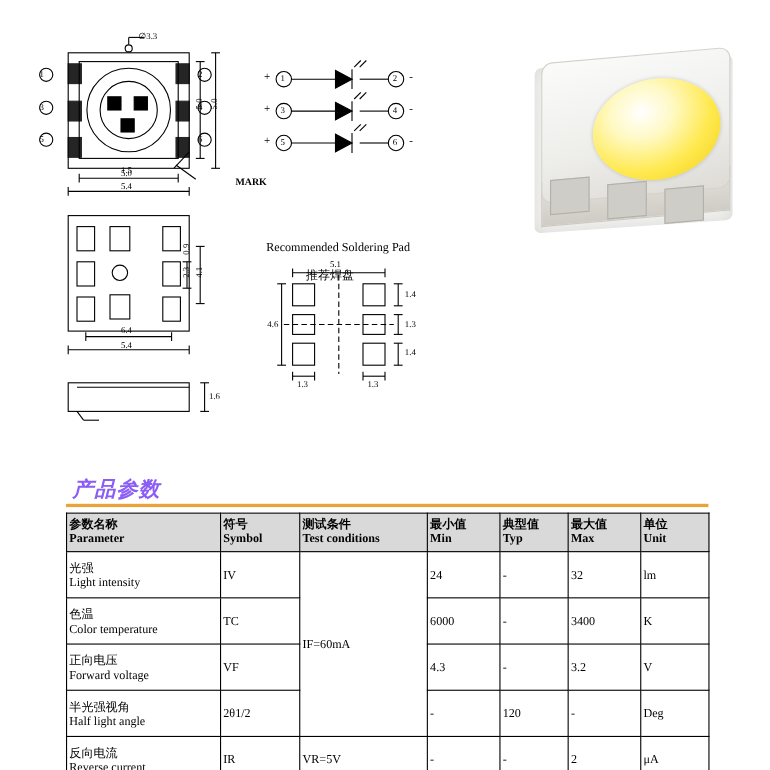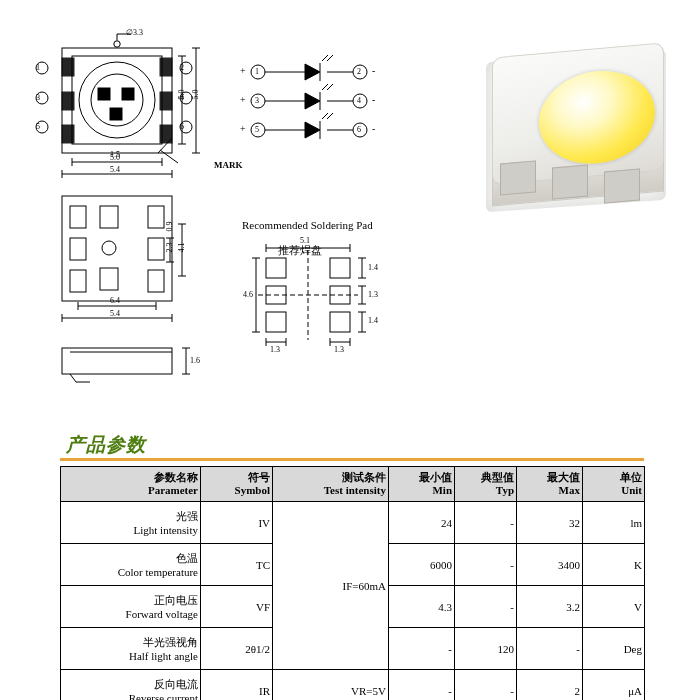--- a/index.html
+++ b/index.html
@@ -52,37 +52,37 @@
     transform:skewY(-5deg);
   }
   .pad.p1{left:22px;top:116px;}
   .pad.p2{left:74px;top:120px;}
   .pad.p3{left:126px;top:124px;}
 
   
   .params-title{
     position:absolute;left:66px;top:432px;
     font-family:"Liberation Sans", sans-serif;
-    font-size:19px;font-weight:bold;font-style:italic;color:#4d7c0f;
+    font-size:19px;font-weight:bold;font-style:italic;color:#8b5cf6;
     letter-spacing:1px;
   }
   .title-rule{
     position:absolute;left:60px;top:458px;width:584px;height:3px;background:#e8a33d;
   }
 
   
   table.spec{
     position:absolute;left:60px;top:466px;width:584px;
     border-collapse:collapse;
     font-size:11px;
     table-layout:fixed;
   }
   table.spec th, table.spec td{
     border:1px solid #000;
-    text-align:right;
+    text-align:left;
     vertical-align:middle;
     padding:2px 2px;
   }
   table.spec thead th{
     background:#d9d9d9;
     font-weight:bold;
     height:30px;
     line-height:1.15;
     font-size:11.5px;
   }
@@ -348,21 +348,21 @@
         <th>
           <span class="cn">参数名称</span>
           <span class="en">Parameter</span>
         </th>
         <th>
           <span class="cn">符号</span>
           <span class="en">Symbol</span>
         </th>
         <th>
           <span class="cn">测试条件</span>
-          <span class="en">Test intensity</span>
+          <span class="en">Test conditions</span>
         </th>
         <th>
           <span class="cn">最小值</span>
           <span class="en">Min</span>
         </th>
         <th>
           <span class="cn">典型值</span>
           <span class="en">Typ</span>
         </th>
         <th>

